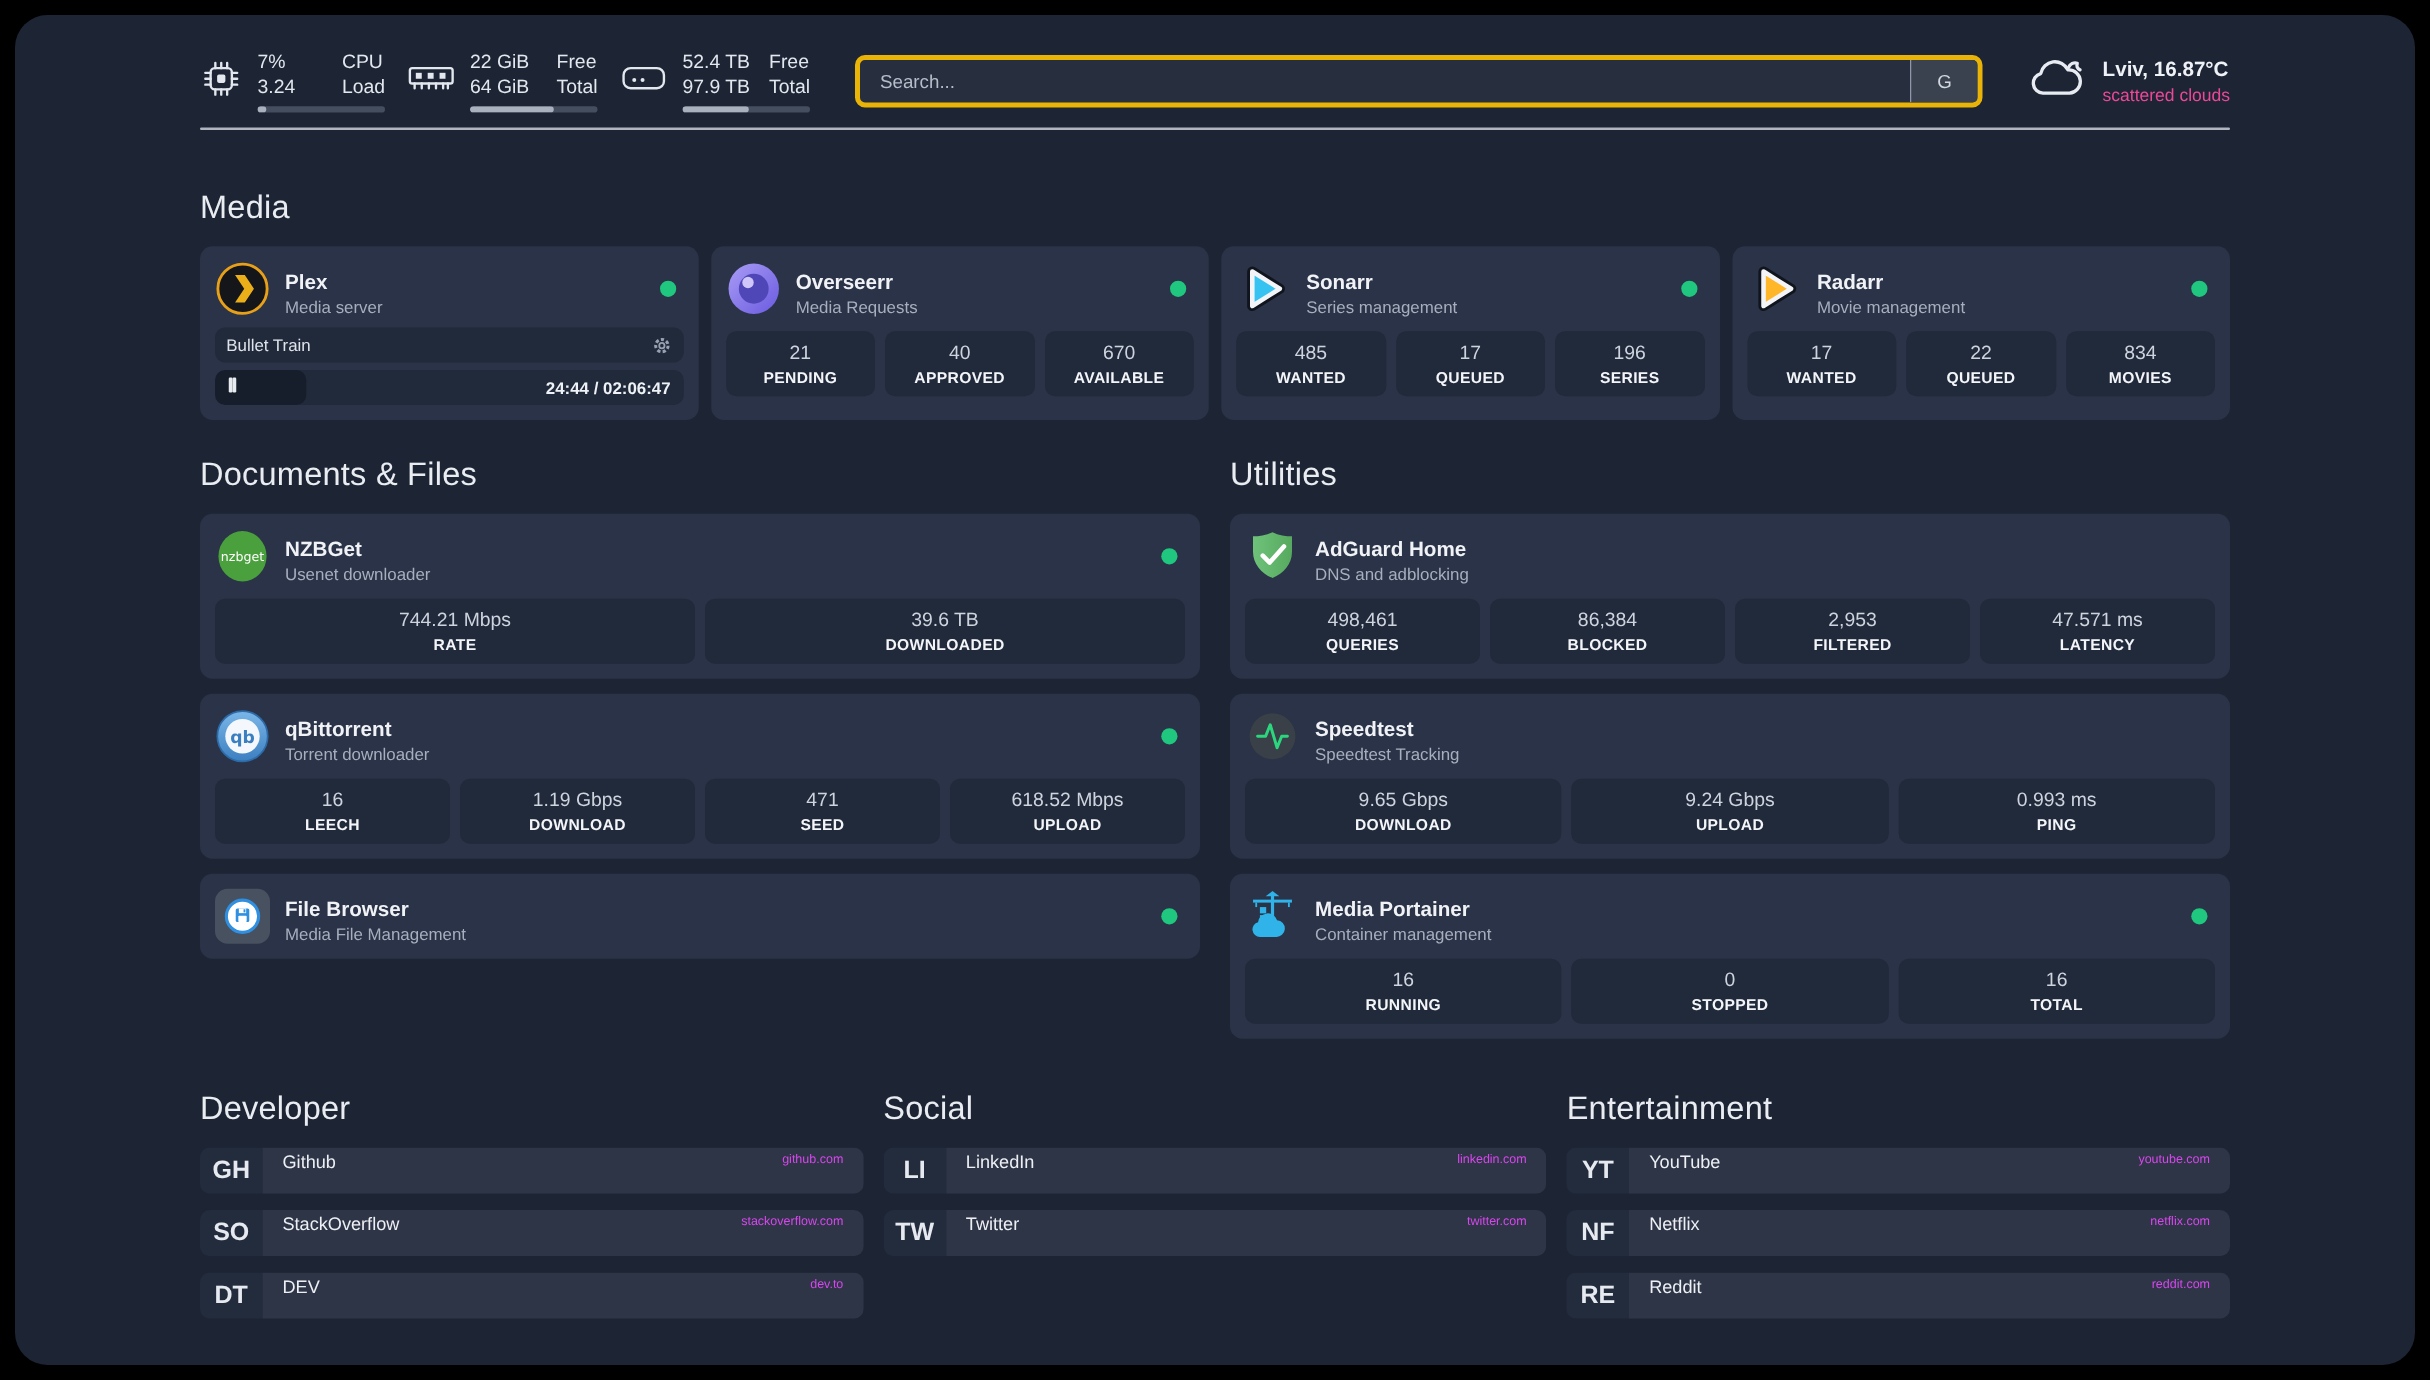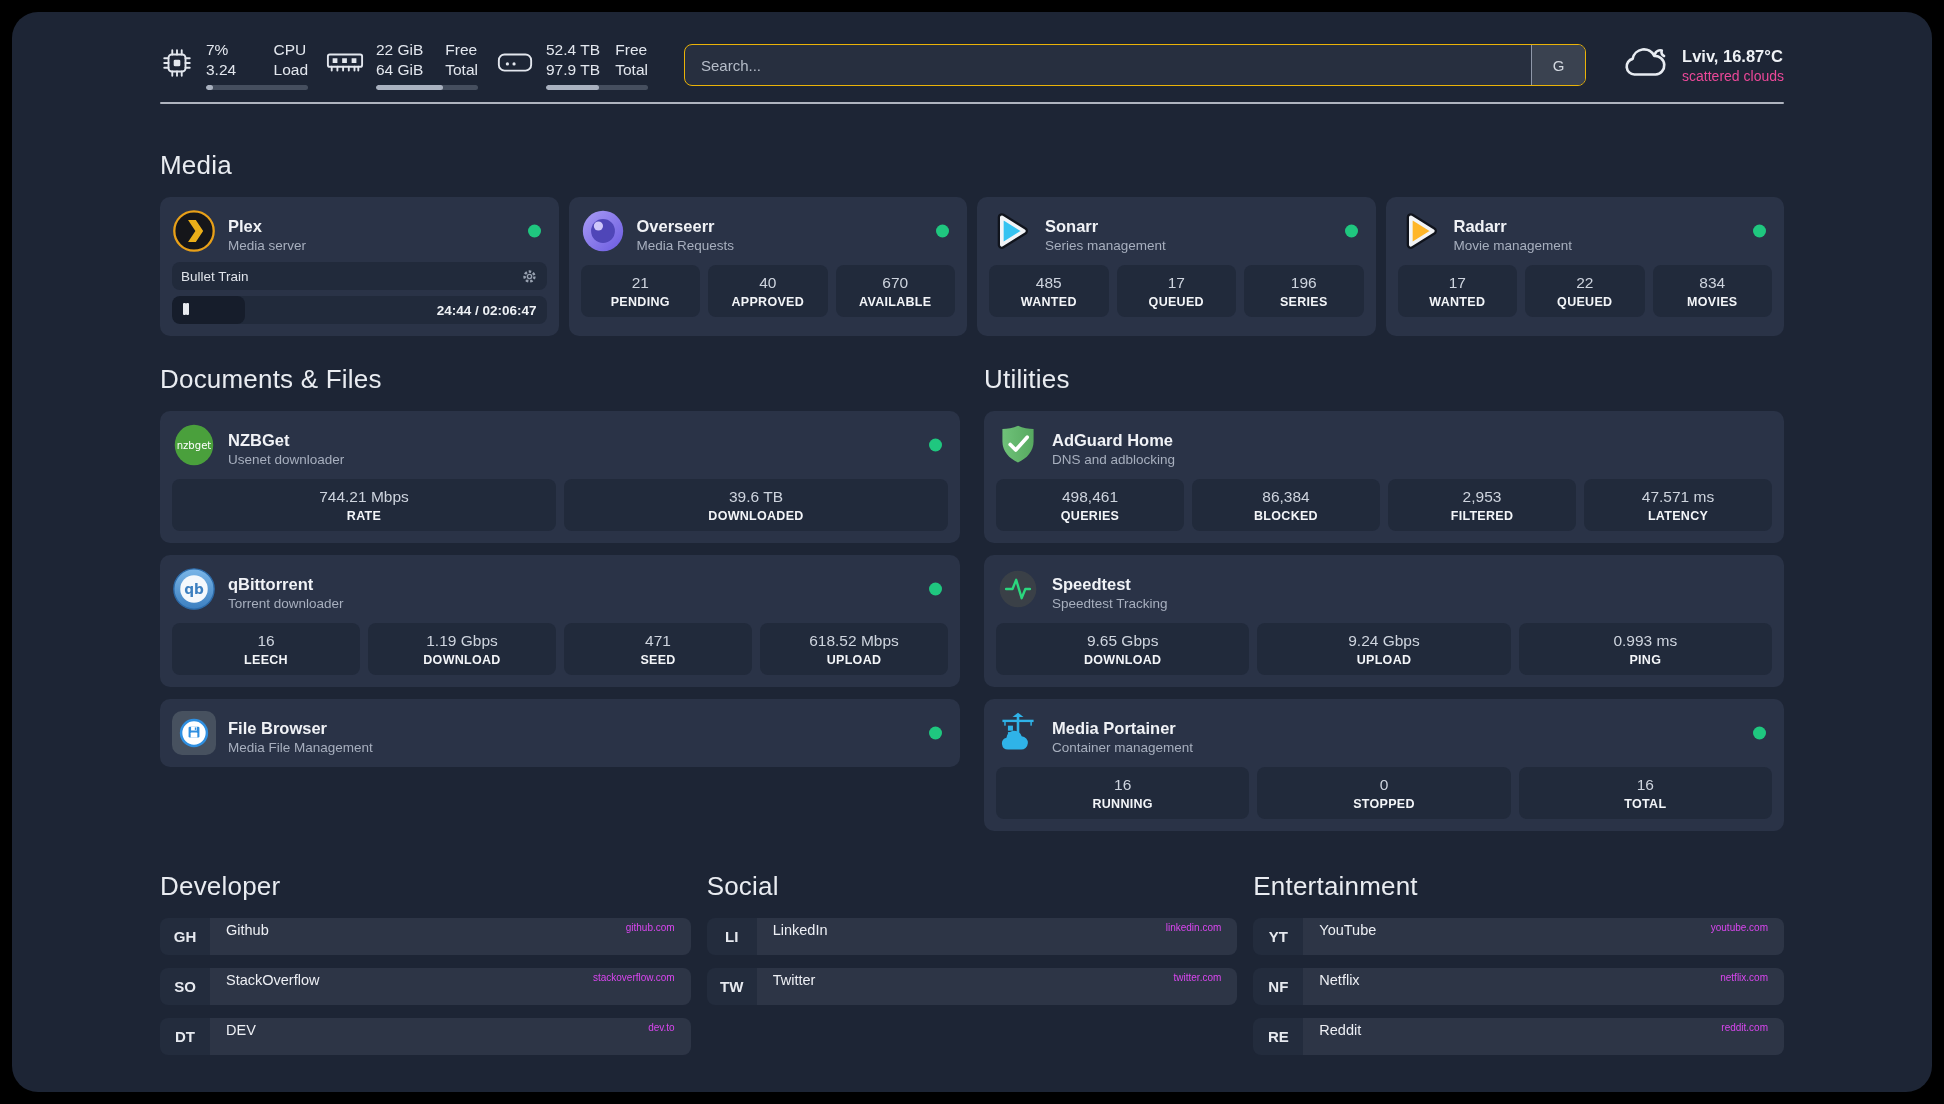--- a/index.html
+++ b/index.html
@@ -12,21 +12,21 @@
   .sysstats { display:flex; gap:18px; align-items:center; }
   .stat { display:flex; gap:12px; align-items:center; }
   .stat svg { flex:0 0 auto; }
   .stat-block { display:flex; flex-direction:column; }
   .stat-text { display:flex; justify-content:space-between; width:102px; gap:14px; }
   .vals, .labs { display:flex; flex-direction:column; font-size:15.5px; line-height:1.3; color:#e3e7ee; font-weight:500; }
   .labs { text-align:left; }
   .bar { margin-top:5px; height:5px; border-radius:3px; background:#454e5e; overflow:hidden; }
   .fill { height:100%; border-radius:3px; background:#a9b1bf; }
 
-  .search { flex:1; margin:0 36px; height:42px; border:1px solid #eab308; border-radius:8px; background:#272f3f; display:flex; align-items:center; overflow:hidden; }
+  .search { flex:1; margin:0 36px; height:42px; border:4px solid #eab308; border-radius:8px; background:#272f3f; display:flex; align-items:center; overflow:hidden; }
   .search input { flex:1; height:100%; background:transparent; border:none; outline:none; padding:0 16px; font-size:15px; color:#dfe3ea; font-family:"Liberation Sans", sans-serif; }
   .search input::placeholder { color:#b6bdc9; }
   .gbtn { width:54px; height:100%; background:#3a4250; border-left:1px solid #8f98a9; display:flex; align-items:center; justify-content:center; color:#d3d8e0; font-size:15px; cursor:pointer; }
 
   .weather { display:flex; align-items:center; gap:14px; }
   .weather-text .wt1 { font-size:16.5px; font-weight:600; color:#eef1f5; }
   .weather-text .wt2 { font-size:14px; color:#ec4899; margin-top:2px; }
 
   .divider { margin-top:14px; height:2px; background:#c9ced7; opacity:.85; border-radius:1px; }
 
@@ -59,21 +59,21 @@
   .plex-track .gear { margin-left:auto; display:flex; }
   .plex-prog { margin-top:6px; height:28px; background:#212a3b; border-radius:8px; display:flex; align-items:center; padding-right:10px; overflow:hidden; }
   .pill { height:100%; min-width:56px; background:#161d2b; border-radius:8px; display:flex; align-items:center; padding-left:11px; gap:3px; }
   .pause i { display:inline-block; width:3px; height:12px; background:#e8ebf0; border-radius:1px; }
   .ptime { margin-left:auto; font-size:13.5px; font-weight:700; color:#eef1f5; }
 
   
   .links { display:grid; grid-template-columns:repeat(3,1fr); gap:16px; margin-top:40px; }
   .lrows { display:flex; flex-direction:column; gap:13px; }
   .lrow { display:flex; height:37px; border-radius:8px; overflow:hidden; cursor:pointer; }
-  .badge { flex:0 0 50px; background:#232c3d; color:#e6e9ef; font-size:15px; font-weight:600; display:flex; align-items:center; justify-content:center; }
+  .badge { flex:0 0 50px; background:#232c3d; color:#e6e9ef; font-size:20px; font-weight:600; display:flex; align-items:center; justify-content:center; }
   .lbar { flex:1; background:#2d3546; display:flex; padding:4px 16px; }
   .lname { font-size:14.5px; font-weight:500; color:#edeff4; }
   .lurl { margin-left:auto; font-size:10px; color:#d946ef; }
 </style>
 </head>
 <body>
 
 <div class="panel">
   <div class="content">
 

